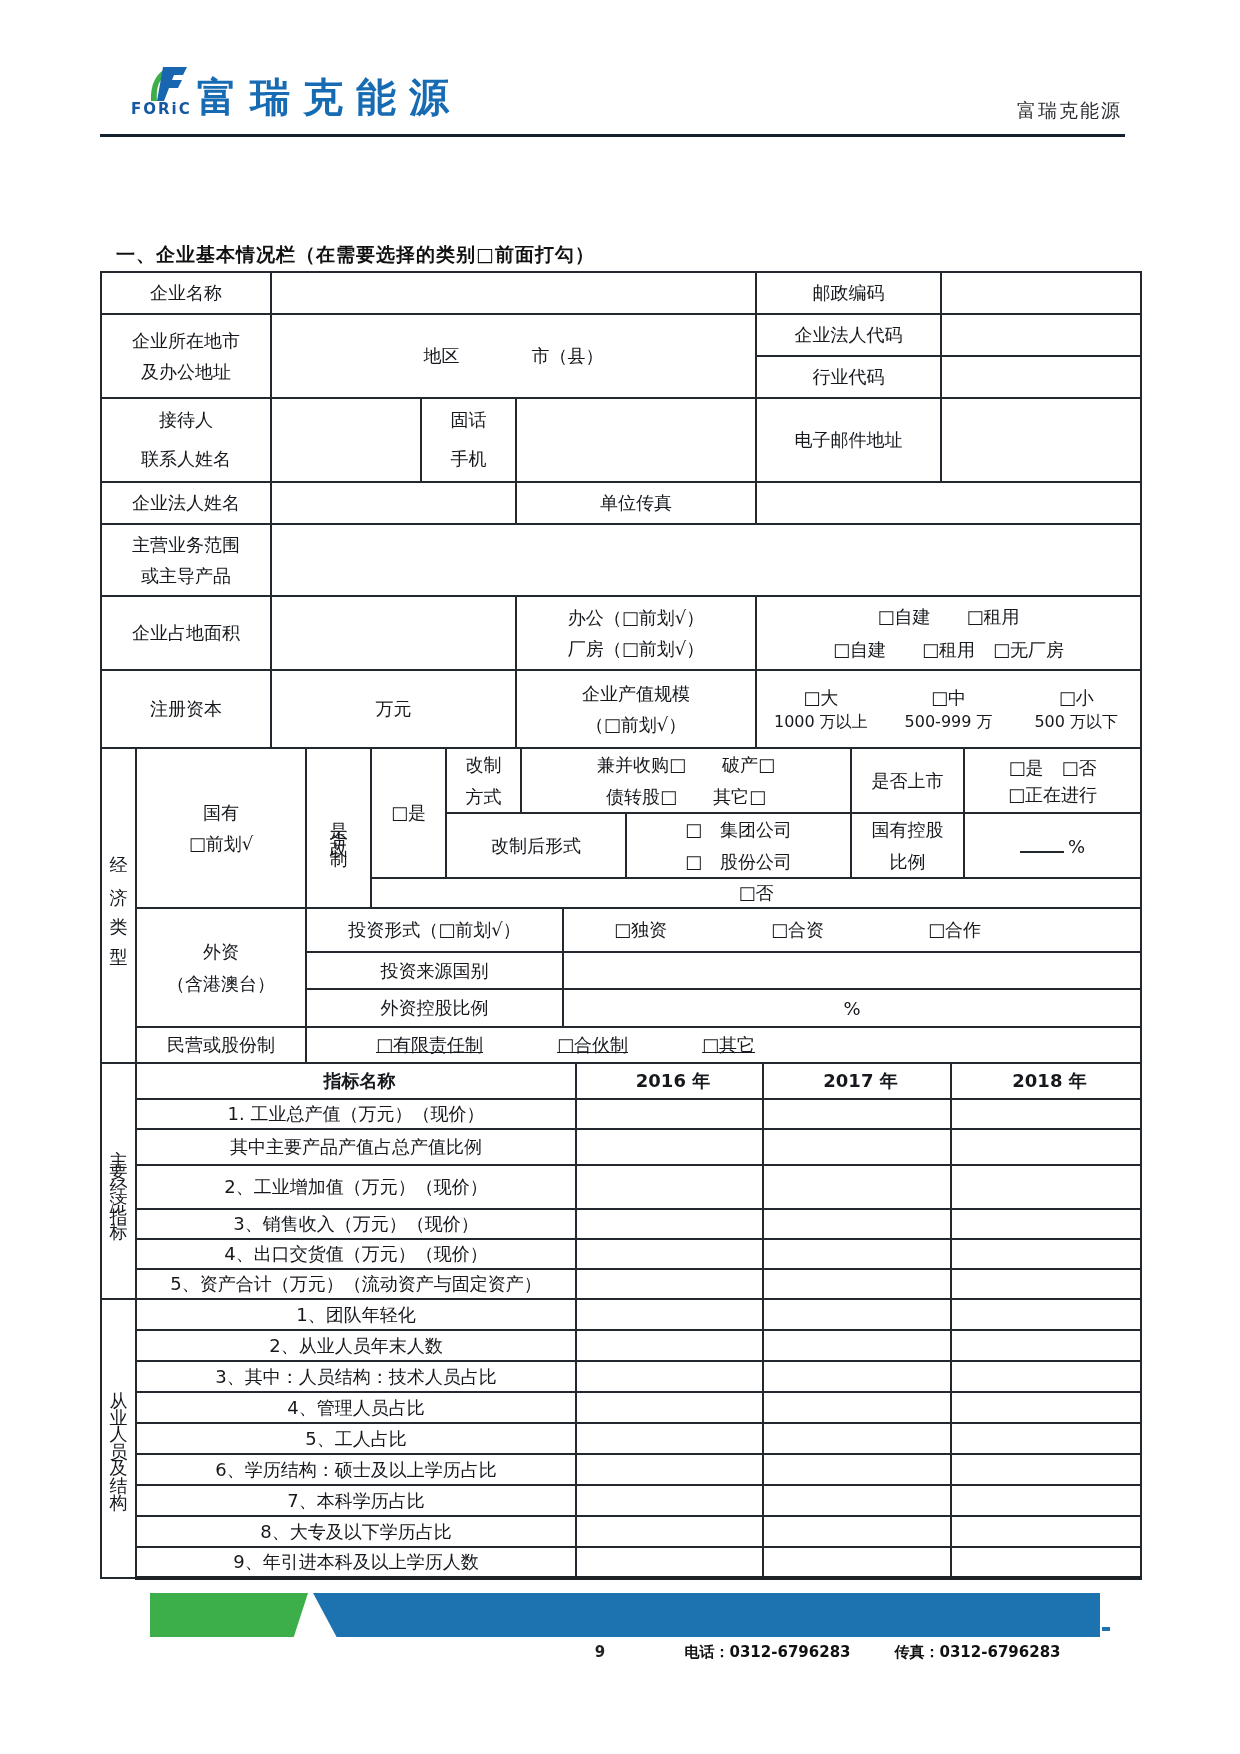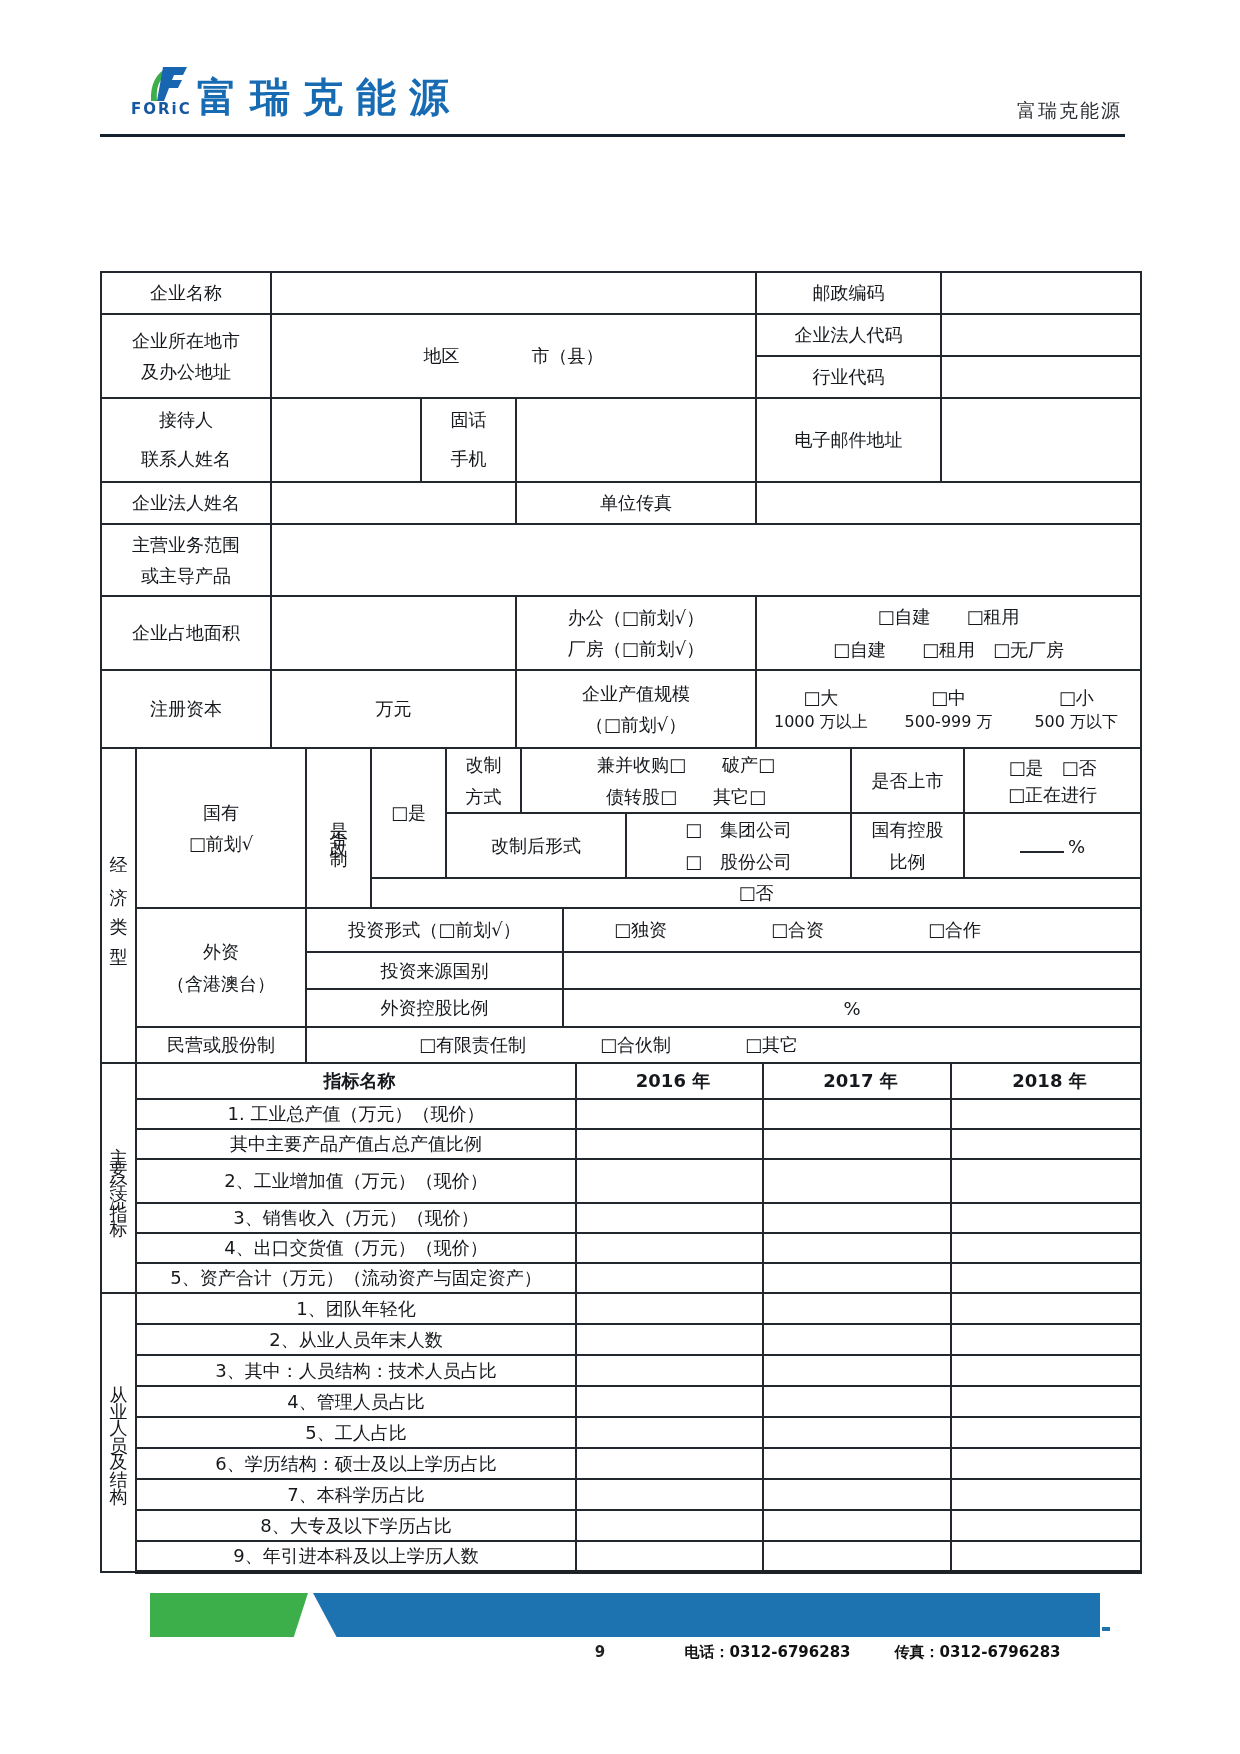--- a/index.html
+++ b/index.html
@@ -36,21 +36,21 @@
   .scale-opt { flex:1; }
   .scale-opt .box { font-size:18px; line-height:1.5; }
   .scale-opt .range { font-size:16px; line-height:1.4; }
   .opt-build { text-align:left; padding-left:32px; }
   .opt-build > div { line-height:1.85; }
   .listed-opts { text-align:left; padding-left:40px; }
   .listed-opts > div { line-height:1.5; }
   .no-cell { text-align:left; padding-left:72px; }
   .flex-opts { display:flex; align-items:center; }
   .invest-opts { padding-left:50px; gap:104px; }
-  .private-opts { padding-left:112px; gap:74px; }
+  .private-opts { padding-left:69px; gap:74px;text-decoration:underline; }
   .blank-line { display:inline-block; width:44px; border-bottom:2px solid #23282e; height:1em; vertical-align:baseline; margin-right:4px; }
   .lastrow td { border-bottom:4px solid #1d2227; }
 
   
   .banner-green { position:absolute; left:150px; top:1593px; width:158px; height:44px; background:#3cae4a; clip-path:polygon(0 0,100% 0,91% 100%,0 100%); }
   .banner-blue { position:absolute; left:313px; top:1593px; width:787px; height:44px; background:#1d72b0; clip-path:polygon(0 0,100% 0,100% 100%,3% 100%); }
   .banner-dot { position:absolute; left:1102px; top:1627px; width:8px; height:4px; background:#1d72b0; }
   .ftr-page { position:absolute; top:1643px; left:575px; width:50px; text-align:center; font-size:15px; font-weight:bold; color:#222; }
   .ftr-phone { position:absolute; top:1643px; left:660px; width:215px; text-align:center; font-size:15px; font-weight:bold; color:#111; }
   .ftr-fax { position:absolute; top:1643px; left:870px; width:215px; text-align:center; font-size:15px; font-weight:bold; color:#111; }
@@ -64,20 +64,21 @@
     <svg width="38" height="36" viewBox="0 0 38 36">
       <path d="M1 35 C0 19 6 6 19 1 L13 12 C8 16 6 24 7 35 Z" fill="#3cae4a"></path>
       <path d="M13 1 L37 1 L33 9 L24 9 L22 14 L32 14 L28 22 L19 22 L14 35 L7 35 Z" fill="#1866b0"></path>
     </svg>
   </span>
   <div class="brand-en">FORiC</div>
   <div class="brand-cn">富瑞克能源</div>
   <div class="hdr-right">富瑞克能源</div>
   <div class="hdr-rule"></div>
 
+  <div class="sec-head">一、企业基本情况栏（在需要选择的类别□前面打勾）</div>
 
   <div class="form-wrap">
 
     <table class="tbl">
       <colgroup>
           <col style="width:170px">
           <col style="width:150px">
           <col style="width:95px">
           <col style="width:240px">
           <col style="width:185px">
@@ -275,21 +276,21 @@
         <td class="bold">2016 年</td>
         <td class="bold">2017 年</td>
         <td class="bold">2018 年</td>
       </tr>
       <tr style="height:30px">
             <td class="namecell">1. 工业总产值（万元）（现价）</td>
             <td></td>
             <td></td>
             <td></td>
           </tr>
-      <tr style="height:30px">
+      <tr style="height:36px">
             <td class="namecell">其中主要产品产值占总产值比例</td>
             <td></td>
             <td></td>
             <td></td>
           </tr>
       <tr style="height:44px">
             <td class="namecell">2、工业增加值（万元）（现价）</td>
             <td></td>
             <td></td>
             <td></td>

